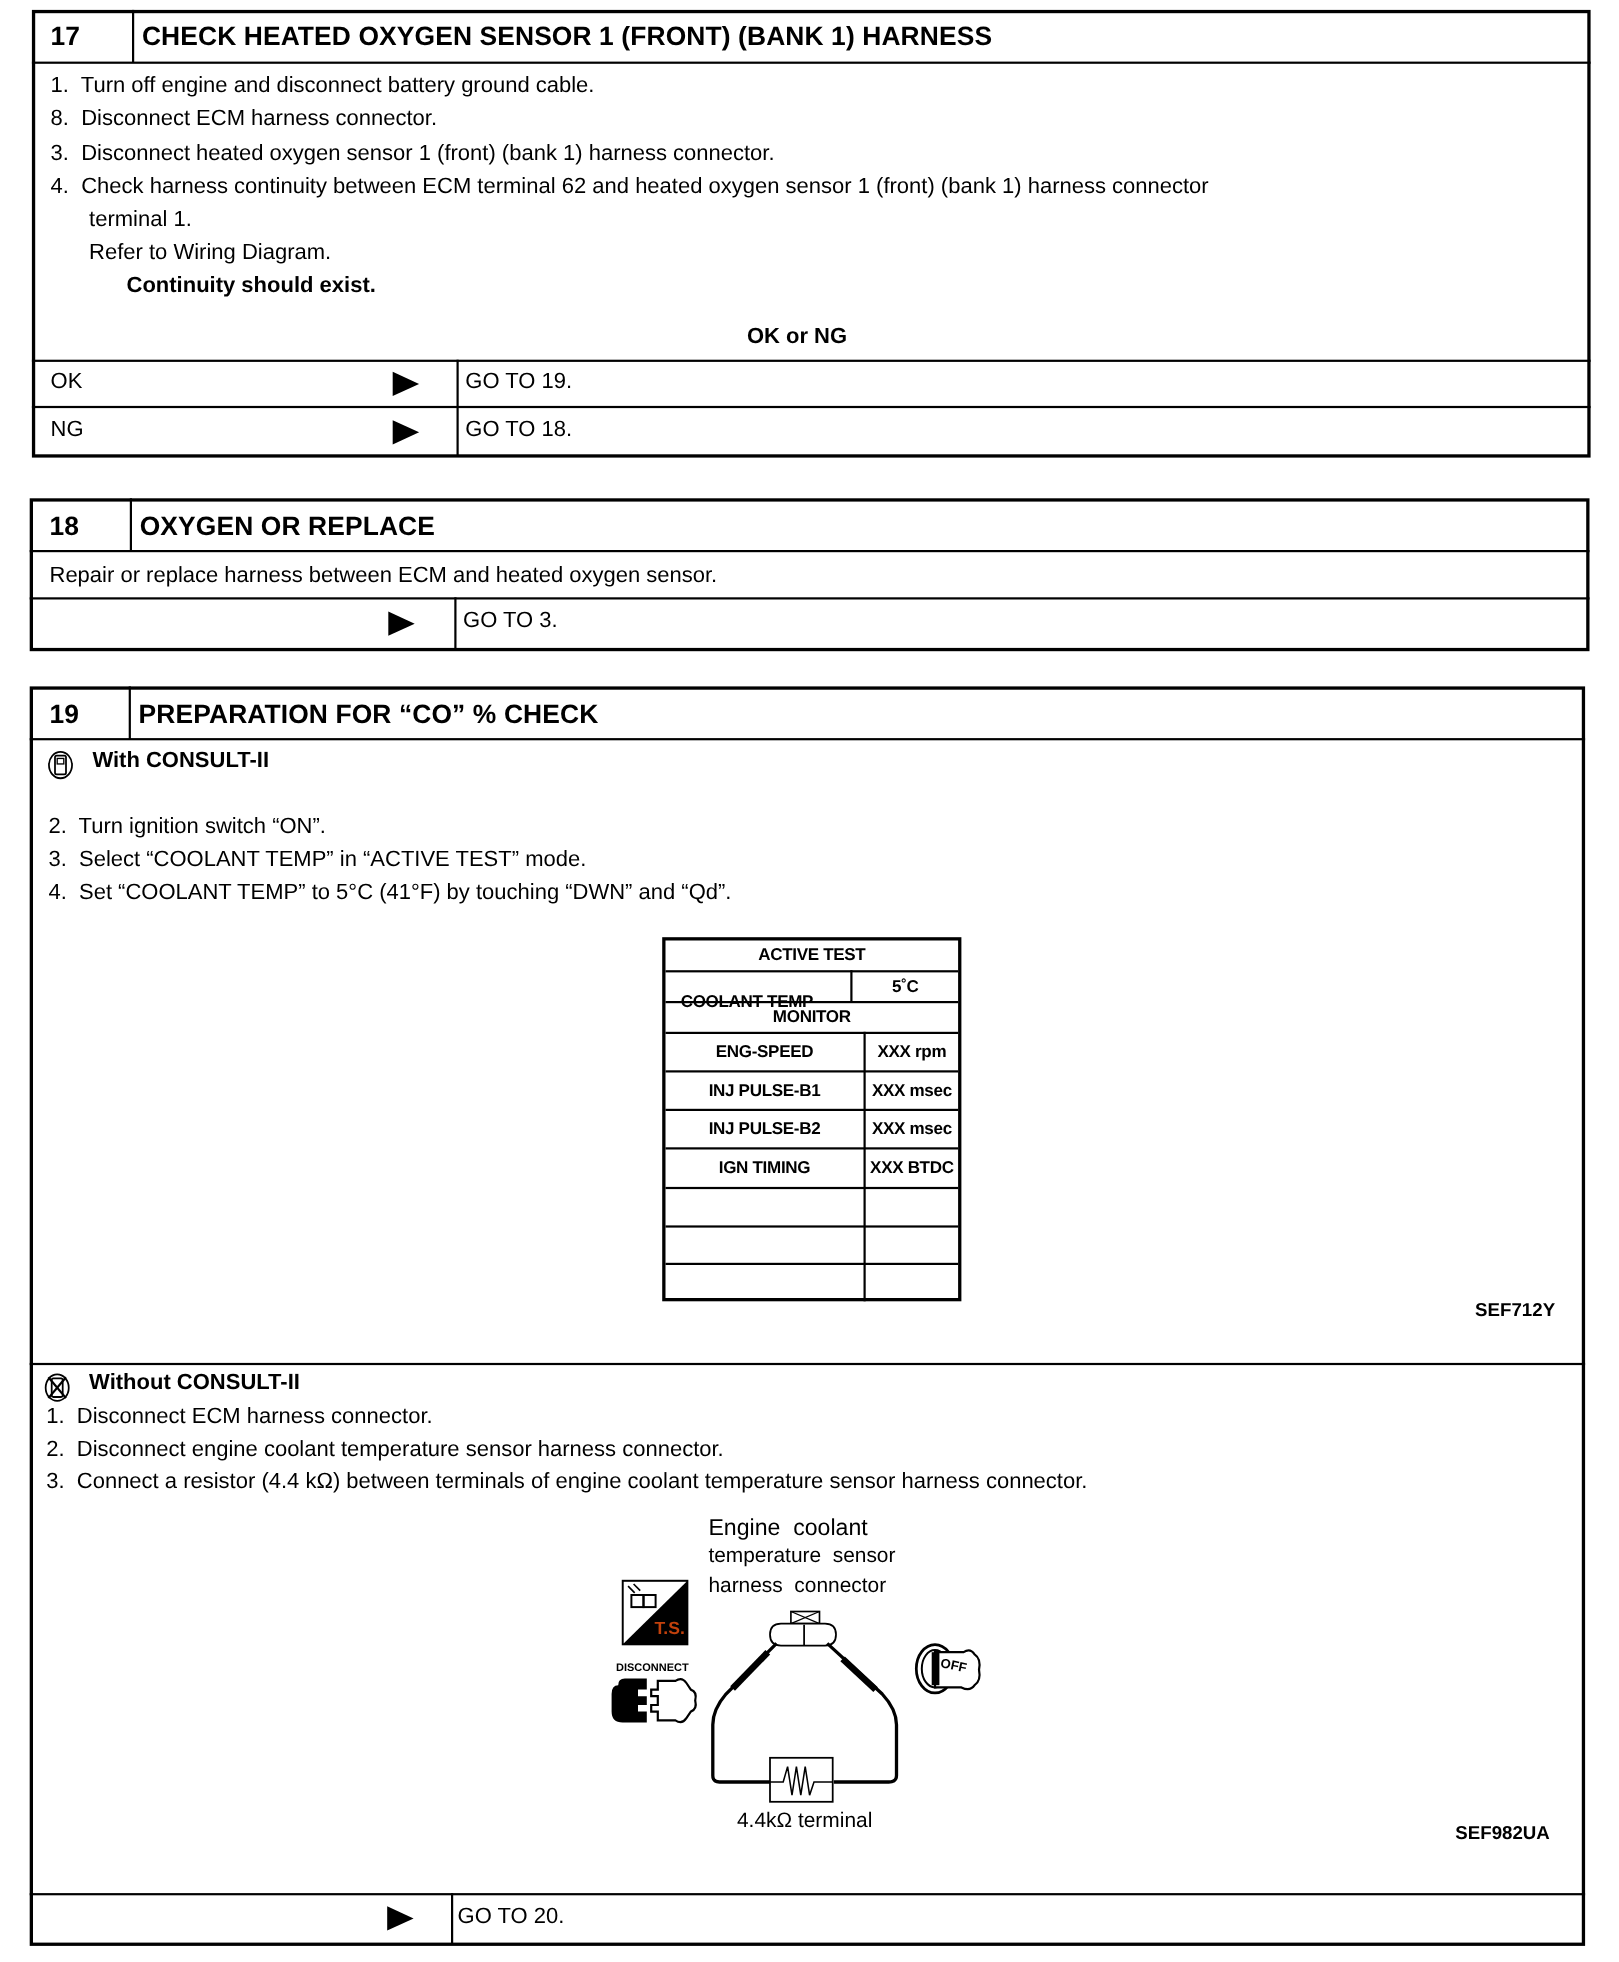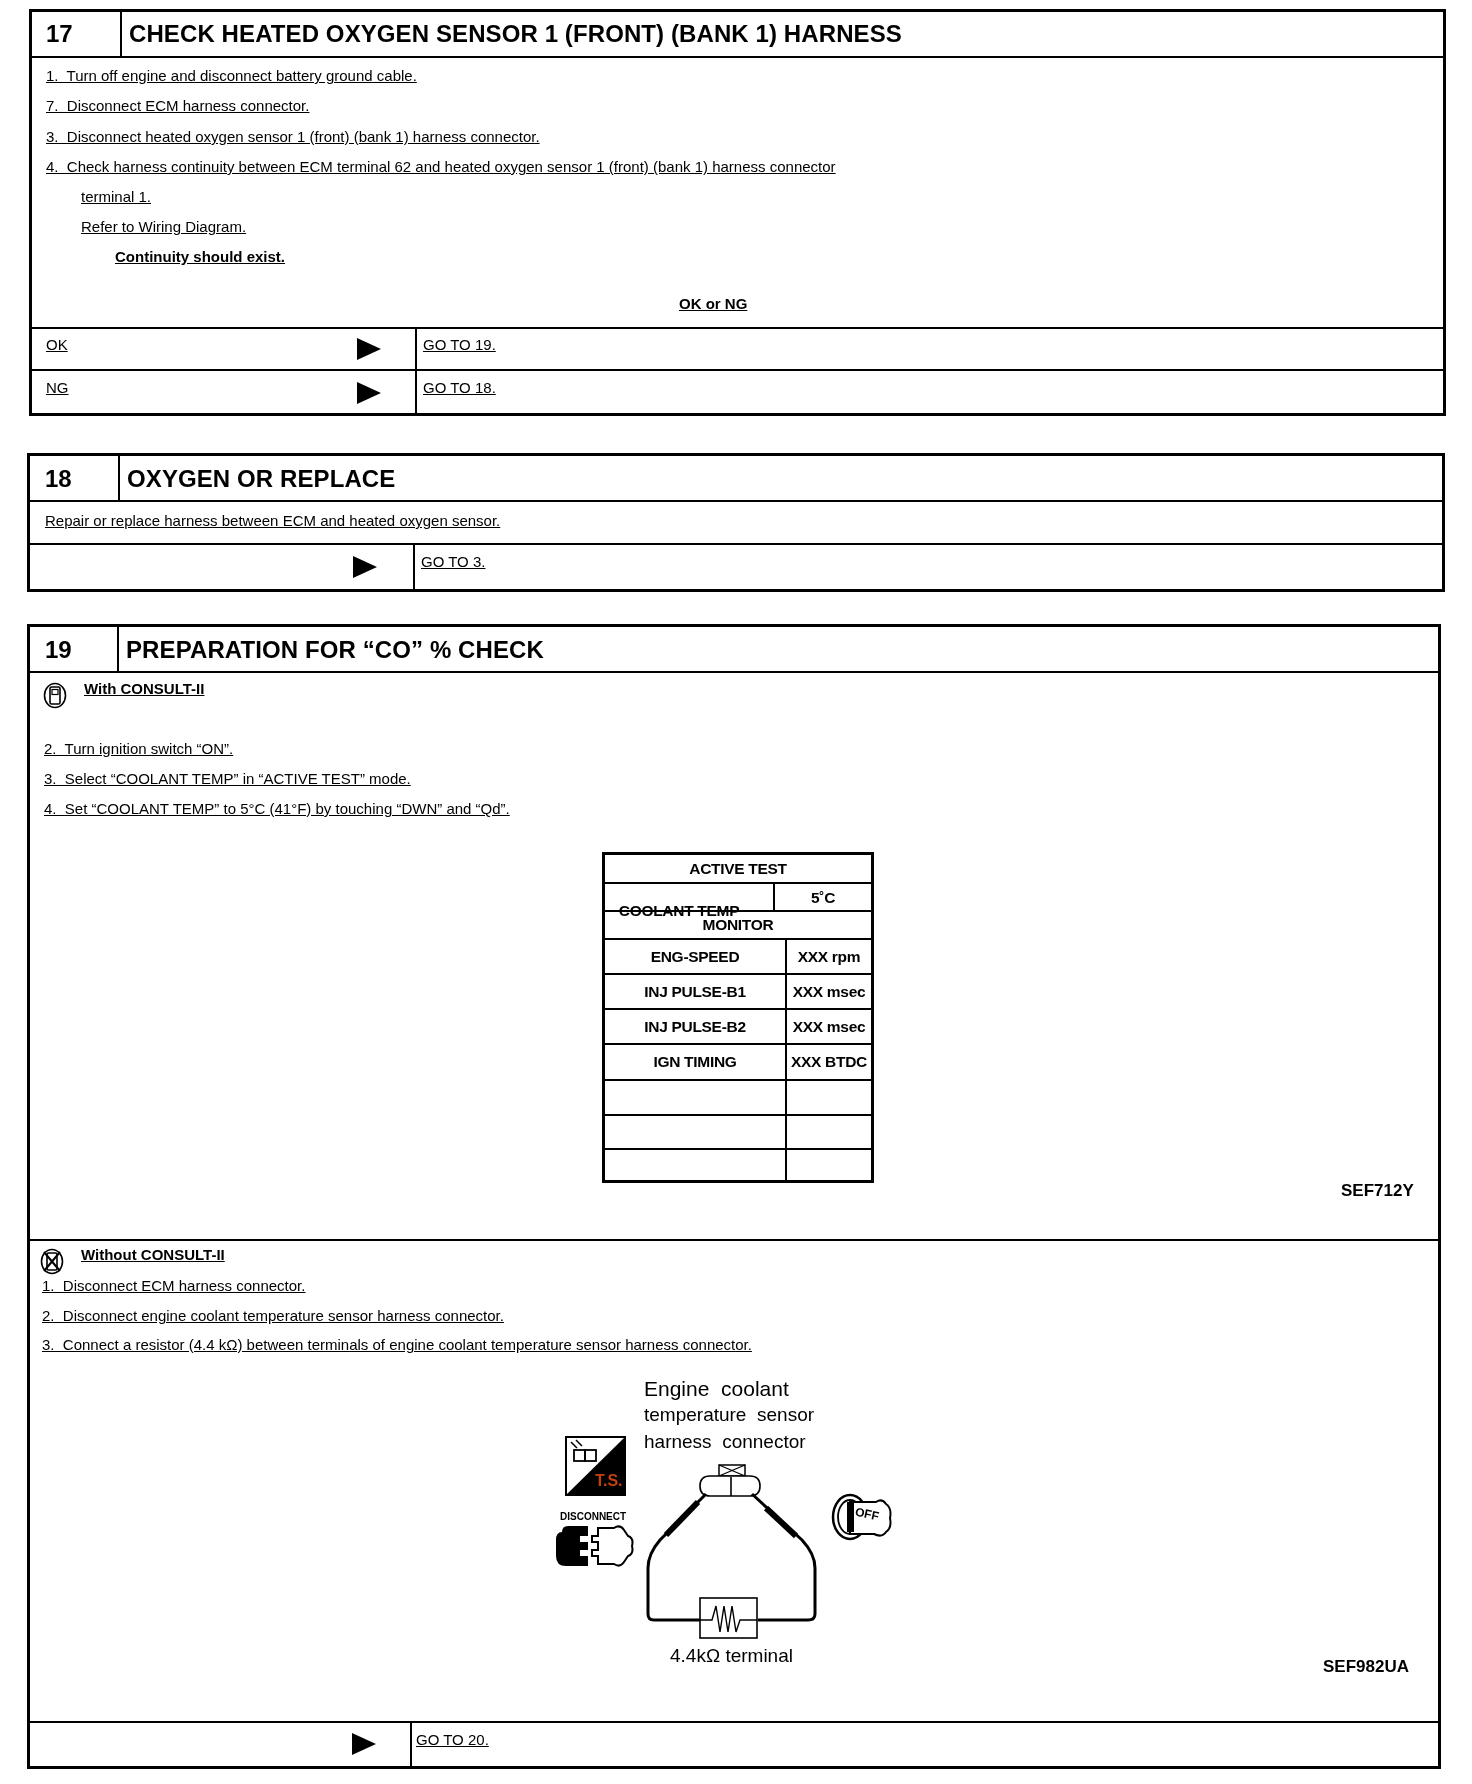--- a/index.html
+++ b/index.html
@@ -4,21 +4,21 @@
 <style>
   html, body { margin:0; padding:0; background:#ffffff; }
   body { width:1472px; height:1784px; position:relative; overflow:hidden;
          font-family:"Liberation Sans", sans-serif; color:#000; }
   .abs { position:absolute; }
   .box { position:absolute; border:3px solid #000; box-sizing:border-box; background:#fff; }
   .hline { position:absolute; height:2px; background:#000; }
   .vline { position:absolute; width:2px; background:#000; }
   .sec-num { position:absolute; font-weight:bold; font-size:24px; }
   .sec-title { position:absolute; font-weight:bold; font-size:24px; white-space:nowrap; letter-spacing:0.1px; }
-  .txt { position:absolute; font-size:15px; white-space:nowrap;text-decoration:underline; }
+  .txt { position:absolute; font-size:20px; white-space:nowrap; }
   .bold { font-weight:bold; }
   .arrow { position:absolute; width:0; height:0; border-top:11px solid transparent;
            border-bottom:11px solid transparent; border-left:24px solid #000; }
   .fig-label { position:absolute; font-size:17px; font-weight:bold; white-space:nowrap; }
   
   .at-table { position:absolute; left:602px; top:852px; width:272px; height:331px;
               border:3px solid #000; box-sizing:border-box; }
   .at-cell { position:absolute; font-weight:bold; font-size:15.5px; text-align:center;
              white-space:nowrap; letter-spacing:-0.3px; display:flex; align-items:center; justify-content:center; }
   .at-h { position:absolute; left:0; right:0; height:2px; background:#000; }
@@ -27,21 +27,21 @@
 </head>
 <body>
 
 <div class="box" style="left:29px; top:9px; width:1417px; height:407px;"></div>
 <div class="vline" style="left:120px; top:9px; height:48px;"></div>
 <div class="hline" style="left:29px; top:56px; width:1417px;"></div>
 <div class="sec-num" style="left:46px; top:20px;">17</div>
 <div class="sec-title" style="left:129px; top:20px;">CHECK HEATED OXYGEN SENSOR 1 (FRONT) (BANK 1) HARNESS</div>
 
 <div class="txt" style="left:46px; top:67px; white-space:pre;">1.  Turn off engine and disconnect battery ground cable.</div>
-<div class="txt" style="left:46px; top:97px; white-space:pre;">7.  Disconnect ECM harness connector.</div>
+<div class="txt" style="left:46px; top:97px; white-space:pre;">8.  Disconnect ECM harness connector.</div>
 <div class="txt" style="left:46px; top:128px; white-space:pre;">3.  Disconnect heated oxygen sensor 1 (front) (bank 1) harness connector.</div>
 <div class="txt" style="left:46px; top:158px; white-space:pre;">4.  Check harness continuity between ECM terminal 62 and heated oxygen sensor 1 (front) (bank 1) harness connector</div>
 <div class="txt" style="left:81px; top:188px;">terminal 1.</div>
 <div class="txt" style="left:81px; top:218px;">Refer to Wiring Diagram.</div>
 <div class="txt bold" style="left:115px; top:248px;">Continuity should exist.</div>
 <div class="txt bold" style="left:679px; top:295px;">OK or NG</div>
 
 <div class="hline" style="left:29px; top:327px; width:1417px;"></div>
 <div class="hline" style="left:29px; top:369px; width:1417px;"></div>
 <div class="vline" style="left:415px; top:327px; height:88px;"></div>

